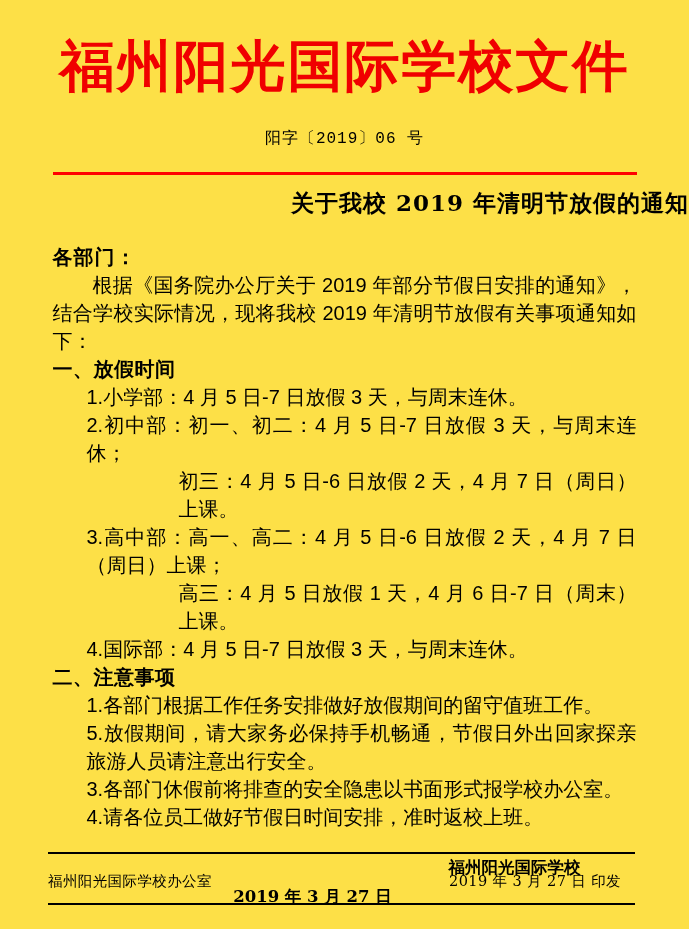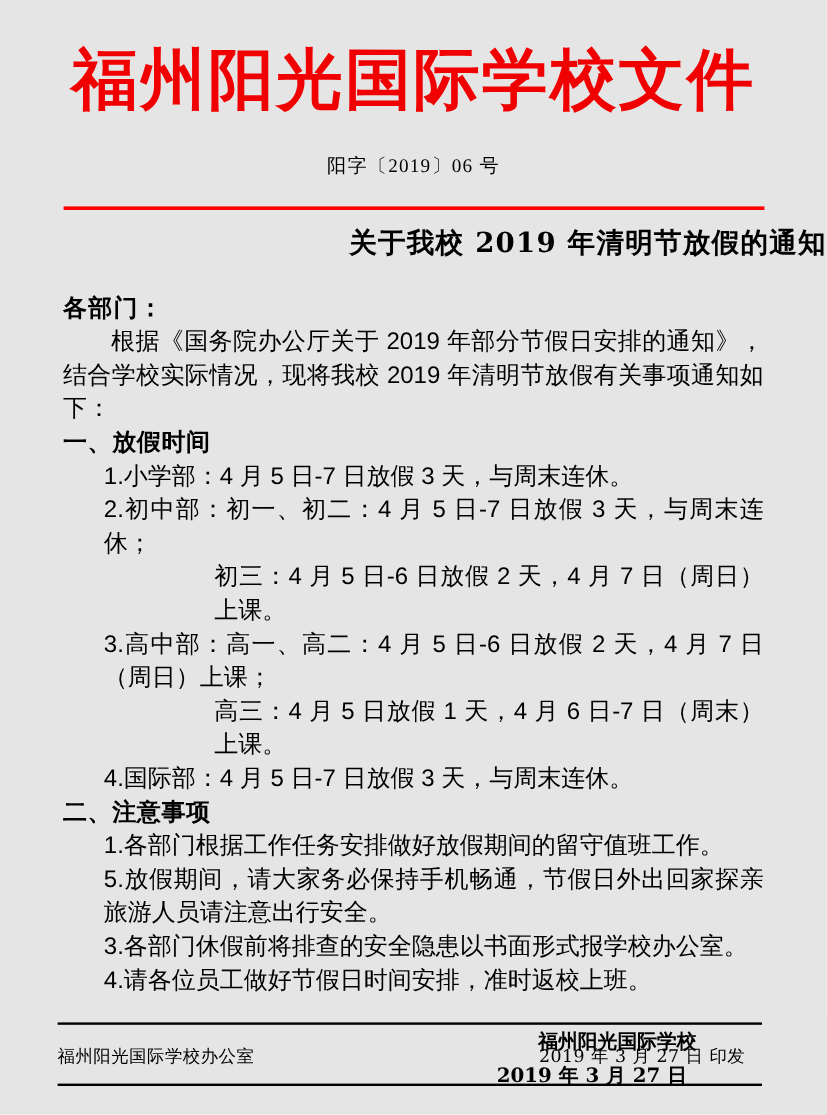--- a/index.html
+++ b/index.html
@@ -9,21 +9,21 @@
     background: #ffffff;
   }
   body {
     font-family: "DejaVu Sans", "Liberation Sans", sans-serif;
     color: #000000;
   }
   #doc-page {
     position: relative;
     width: 689px;
     height: 929px;
-    background: #e5e5e5;
+    background: #fde047;
     overflow: hidden;
     box-sizing: border-box;
   }
 
   
   .masthead {
     padding-top: 34px;
     text-align: center;
   }
   .masthead-title {
@@ -31,21 +31,21 @@
     font-family: "DejaVu Serif", "Liberation Serif", serif;
     font-weight: bold;
     font-size: 55px;
     line-height: 64px;
     letter-spacing: 2px;
     white-space: nowrap;
   }
   .doc-number {
     margin-top: 30px;
     text-align: center;
-    font-family: Liberation Serif, serif;
+    font-family: Liberation Mono, monospace;
     font-size: 16px;
     line-height: 22px;
     color: #000000;
     letter-spacing: 1px;
   }
   .red-rule {
     margin: 22px auto 0 auto;
     width: 584px;
     height: 3px;
     background: #ff0000;
@@ -104,20 +104,21 @@
     font-family: "DejaVu Serif", "Liberation Serif", serif;
     font-size: 16.5px;
     line-height: 29px;
     text-align: right;
     padding-right: 56px;
     box-sizing: border-box;
     font-weight: bold;
   }
   .sig-date {
     padding-right: 8px;
+    text-align: center;
   }
 
   
   .footer {
     position: absolute;
     left: 48px;
     right: 54px;
     bottom: 24px;
   }
   .footer-rule {

